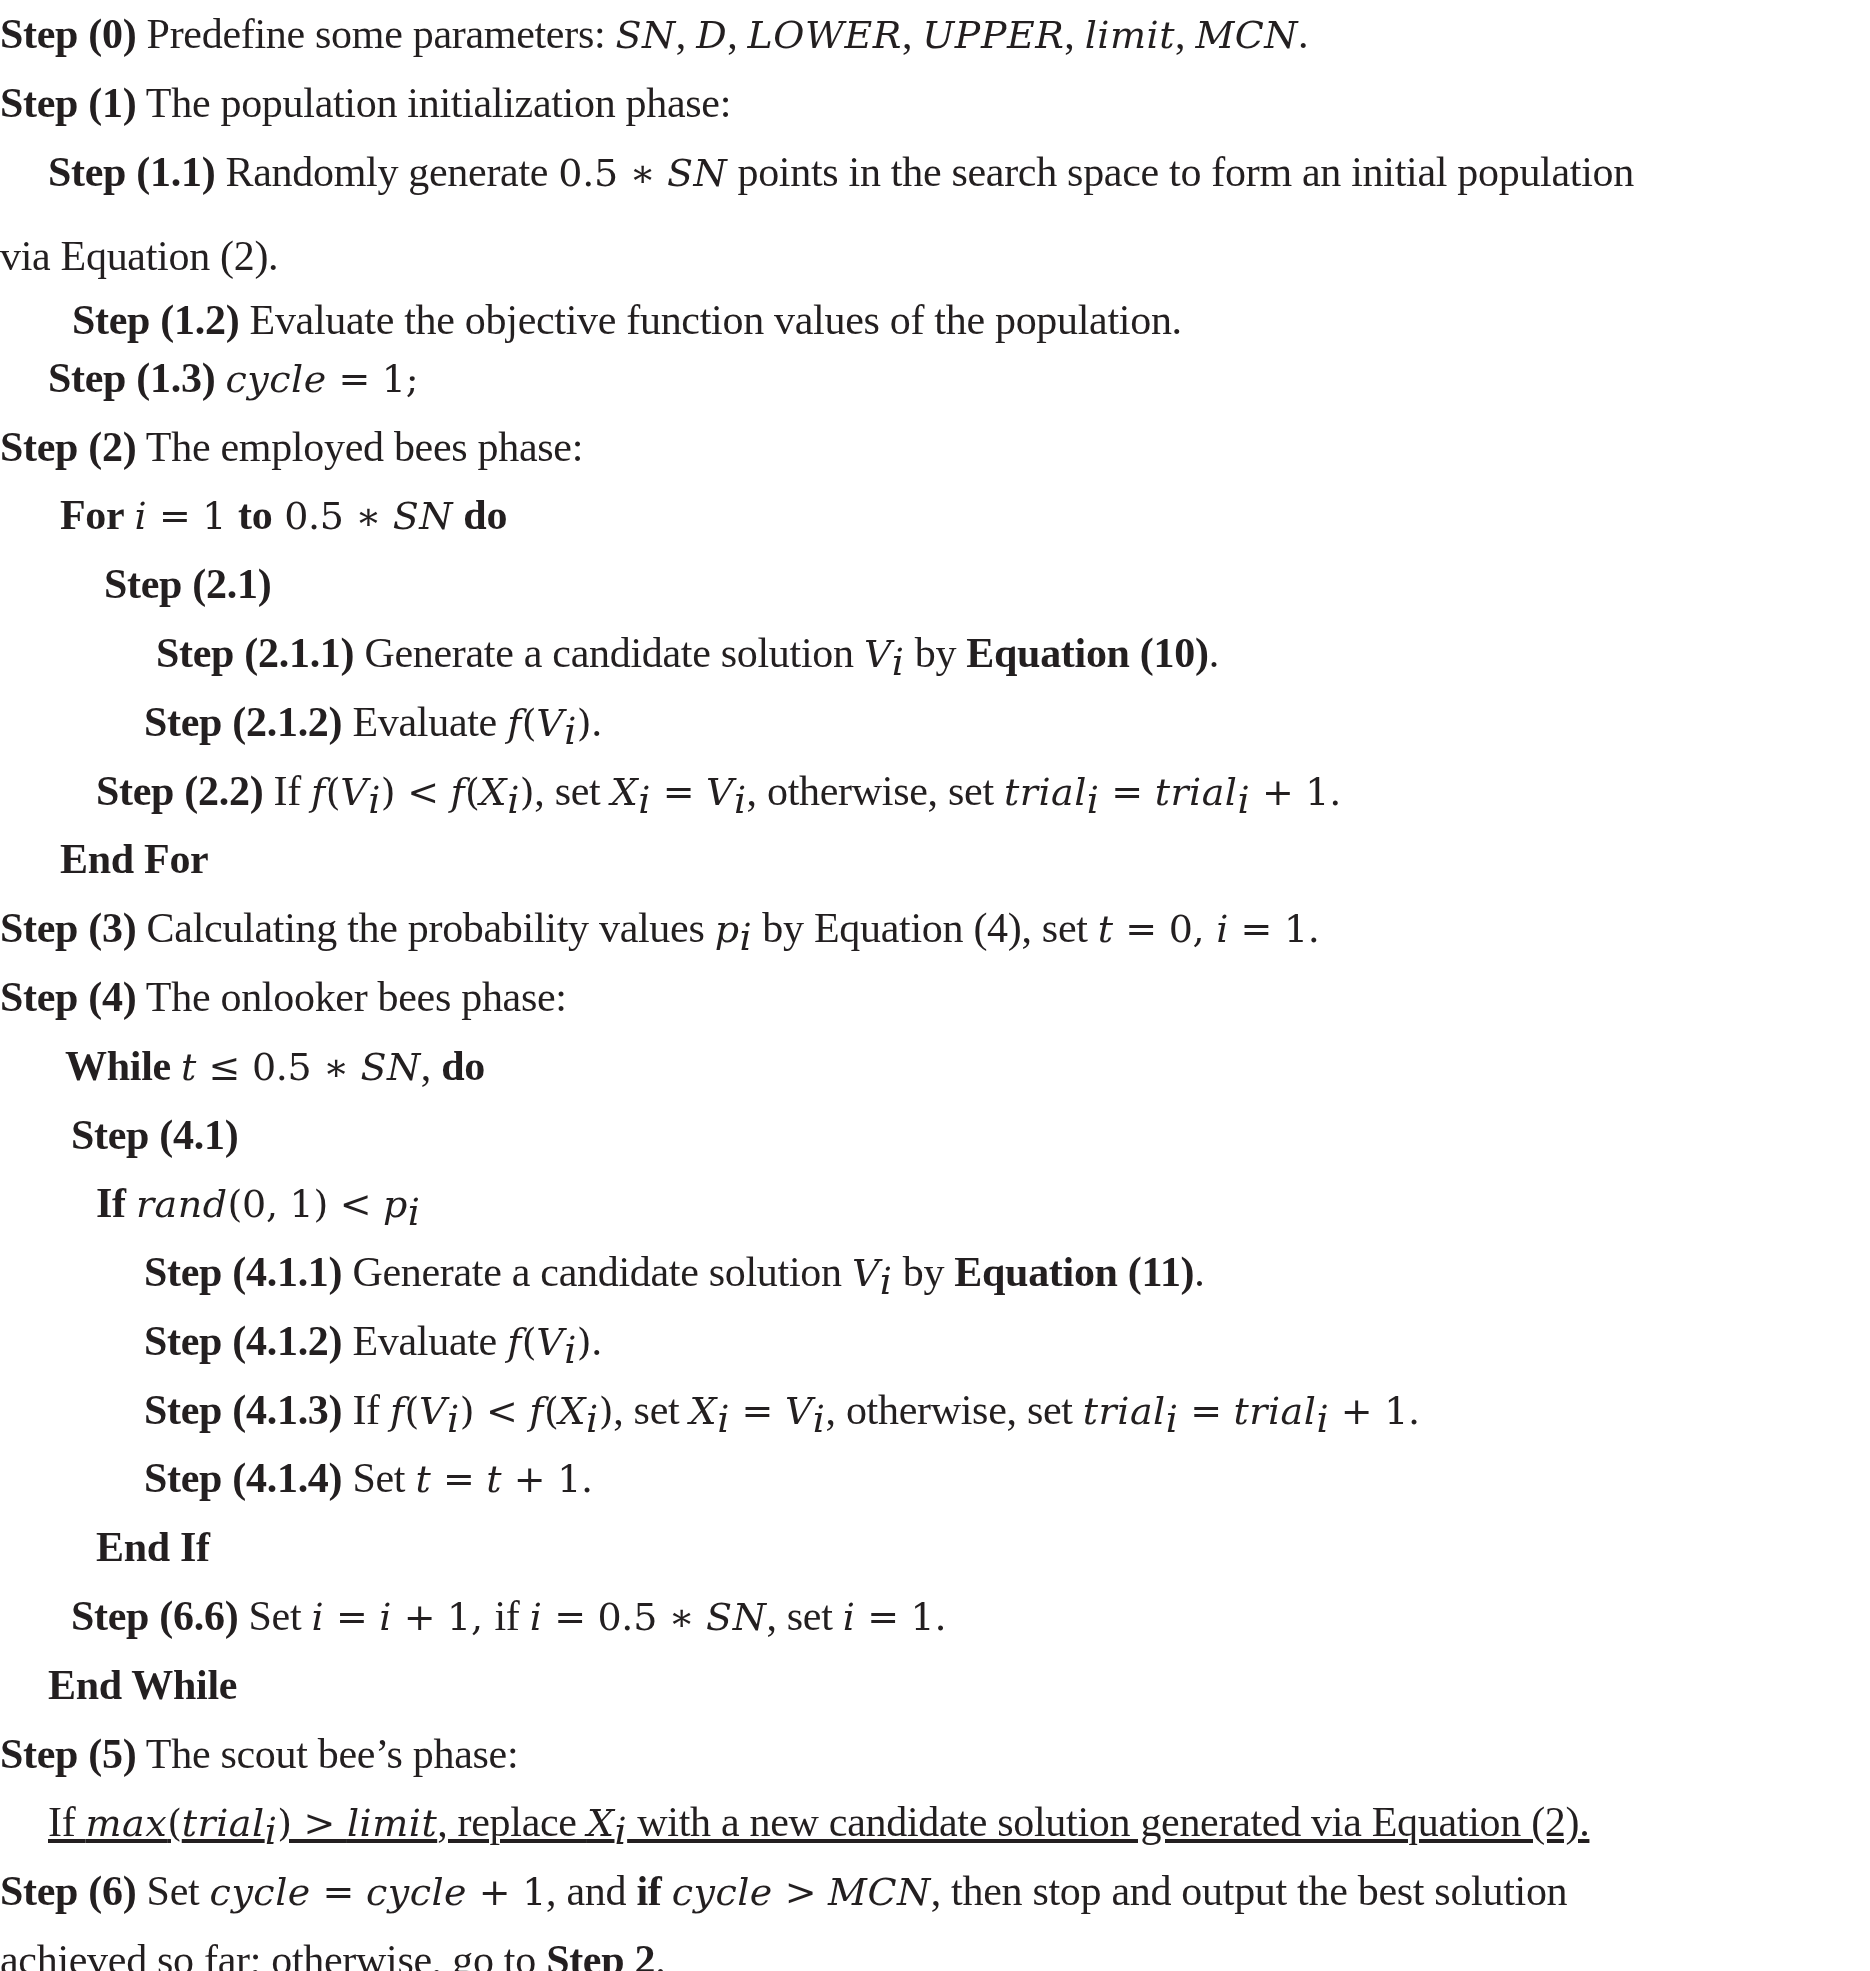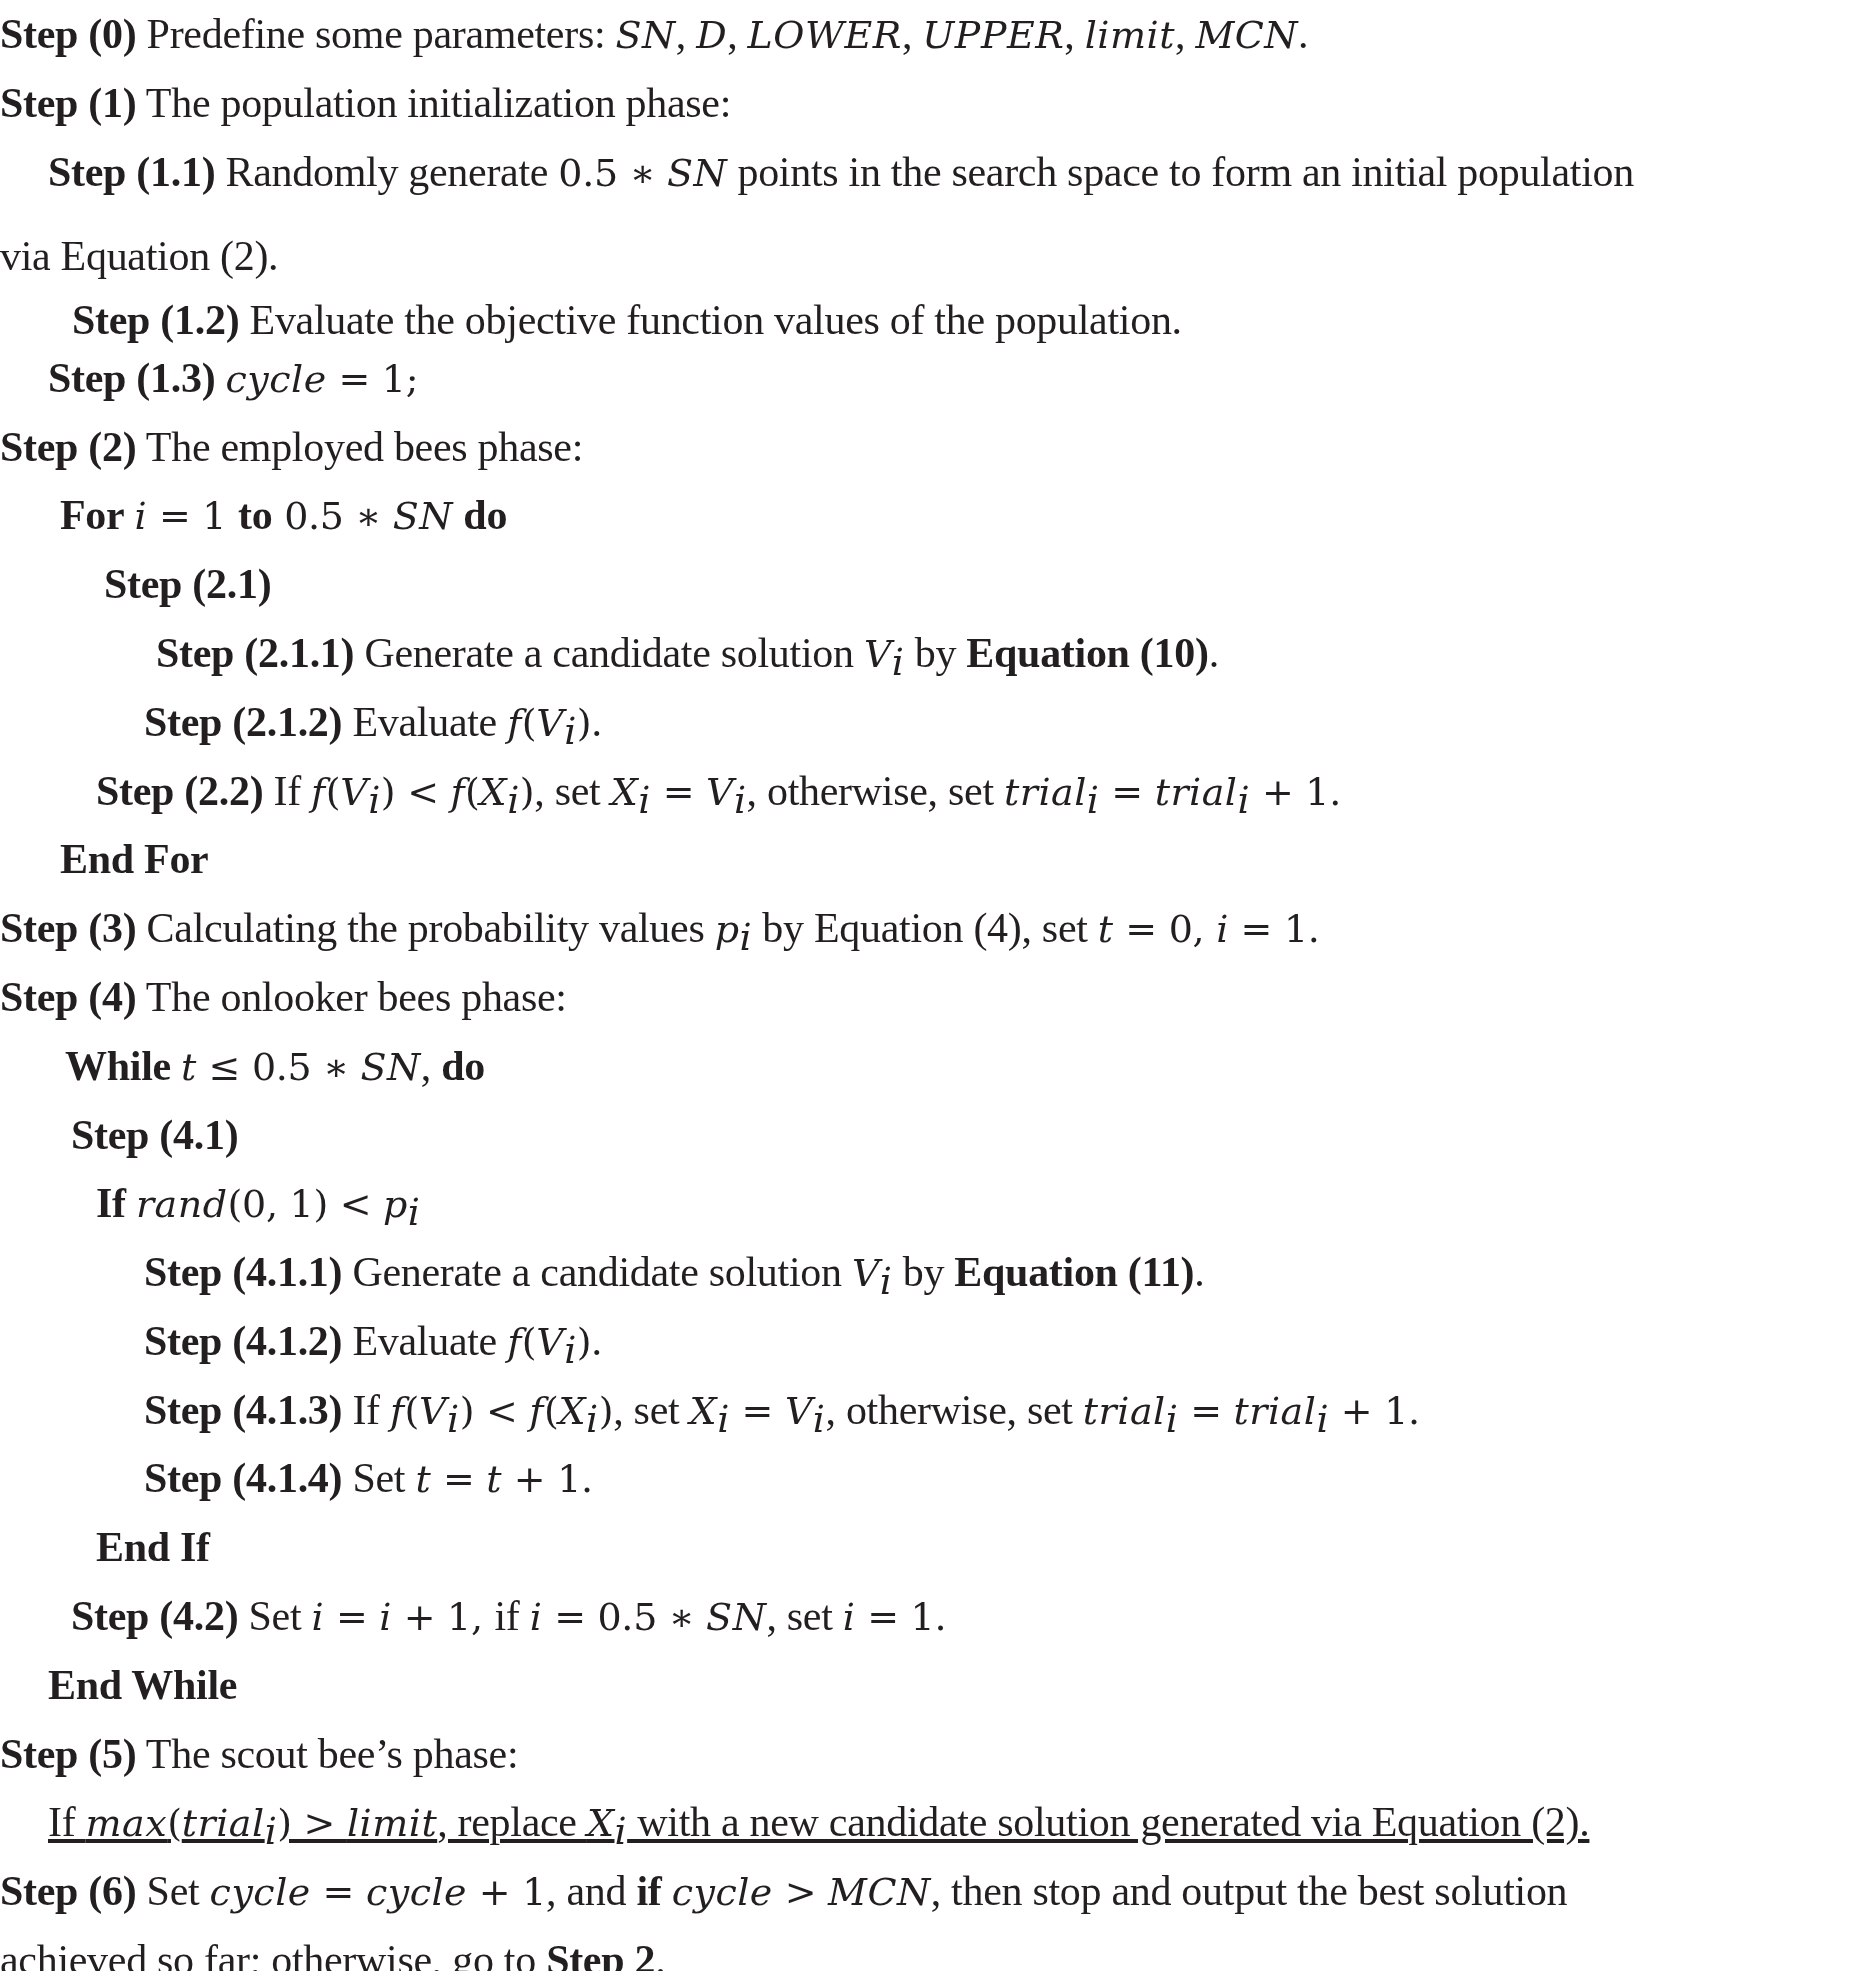--- a/index.html
+++ b/index.html
@@ -38,20 +38,20 @@
     <div class="line" style="top: 894px; left: 0px; text-align: right;"><span class="b">Step (3)</span><span> Calculating the probability values </span><span class="m">p</span><sub class="m">i</sub><span> by Equation (4), set </span><span class="m">t</span><span class="mn"> = 0, </span><span class="m">i</span><span class="mn"> = 1.</span></div>
     <div class="line" style="top: 963px; left: 0px;"><span class="b">Step (4)</span><span> The onlooker bees phase:</span></div>
     <div class="line" style="top: 1032px; left: 59px; margin-left: 6px;"><span class="b">While</span><span> </span><span class="m">t</span><span class="mn"> ≤ 0.5 ∗ </span><span class="m">SN</span><span>, </span><span class="b">do</span></div>
     <div class="line" style="top: 1101px; left: 71px;"><span class="b">Step (4.1)</span></div>
     <div class="line" style="top: 1169px; left: 96px;"><span class="b">If</span><span> </span><span class="m">rand</span><span class="mn">(0, 1) &lt; </span><span class="m">p</span><sub class="m">i</sub></div>
     <div class="line" style="top: 1238px; left: 144px;"><span class="b">Step (4.1.1)</span><span> Generate a candidate solution </span><span class="m">V</span><sub class="m">i</sub><span> by </span><span class="b">Equation (11)</span><span>.</span></div>
     <div class="line" style="top: 1307px; left: 144px;"><span class="b">Step (4.1.2)</span><span> Evaluate </span><span class="m">f</span><span class="mn">(</span><span class="m">V</span><sub class="m">i</sub><span class="mn">)</span><span>.</span></div>
     <div class="line" style="top: 1376px; left: 144px;"><span class="b">Step (4.1.3)</span><span> If </span><span class="m">f</span><span class="mn">(</span><span class="m">V</span><sub class="m">i</sub><span class="mn">) &lt; </span><span class="m">f</span><span class="mn">(</span><span class="m">X</span><sub class="m">i</sub><span class="mn">)</span><span>, set </span><span class="m">X</span><sub class="m">i</sub><span class="mn"> = </span><span class="m">V</span><sub class="m">i</sub><span>, otherwise, set </span><span class="m">trial</span><sub class="m">i</sub><span class="mn"> = </span><span class="m">trial</span><sub class="m">i</sub><span class="mn"> + 1.</span></div>
     <div class="line" style="top: 1444px; left: 144px;"><span class="b">Step (4.1.4)</span><span> Set </span><span class="m">t</span><span class="mn"> = </span><span class="m">t</span><span class="mn"> + 1.</span></div>
     <div class="line" style="top: 1513px; left: 96px;"><span class="b">End If</span></div>
-    <div class="line" style="top: 1582px; left: 71px;"><span class="b">Step (4.2)</span><span> Set </span><span class="m">i</span><span class="mn"> = </span><span class="m">i</span><span class="mn"> + 1, </span><span>if </span><span class="m">i</span><span class="mn"> = 0.5 ∗ </span><span class="m">SN</span><span>, set </span><span class="m">i</span><span class="mn"> = 1.</span></div>
+    <div class="line" style="top: 1582px; left: 71px;"><span class="b">Step (6.6)</span><span> Set </span><span class="m">i</span><span class="mn"> = </span><span class="m">i</span><span class="mn"> + 1, </span><span>if </span><span class="m">i</span><span class="mn"> = 0.5 ∗ </span><span class="m">SN</span><span>, set </span><span class="m">i</span><span class="mn"> = 1.</span></div>
     <div class="line" style="top: 1651px; left: 48px;"><span class="b">End While</span></div>
     <div class="line" style="top: 1720px; left: 0px;"><span class="b">Step (5)</span><span> The scout bee’s phase:</span></div>
     <div class="line" style="top: 1788px; left: 48px; text-decoration: underline;"><span>If </span><span class="m">max</span><span class="mn">(</span><span class="m">trial</span><sub class="m">i</sub><span class="mn">) &gt; </span><span class="m">limit</span><span>, replace </span><span class="m">X</span><sub class="m">i</sub><span> with a new candidate solution generated via Equation (2).</span></div>
     <div class="line" style="top: 1857px; left: 0px;"><span class="b">Step (6)</span><span> Set </span><span class="m">cycle</span><span class="mn"> = </span><span class="m">cycle</span><span class="mn"> + 1</span><span>, and </span><span class="b">if</span><span> </span><span class="m">cycle</span><span class="mn"> &gt; </span><span class="m">MCN</span><span>, then stop and output the best solution</span></div>
     <div class="line" style="top: 1926px; left: 0px;"><span>achieved so far; otherwise, go to </span><span class="b">Step 2</span><span>.</span></div>
   </div>
 
 
 </body></html>

